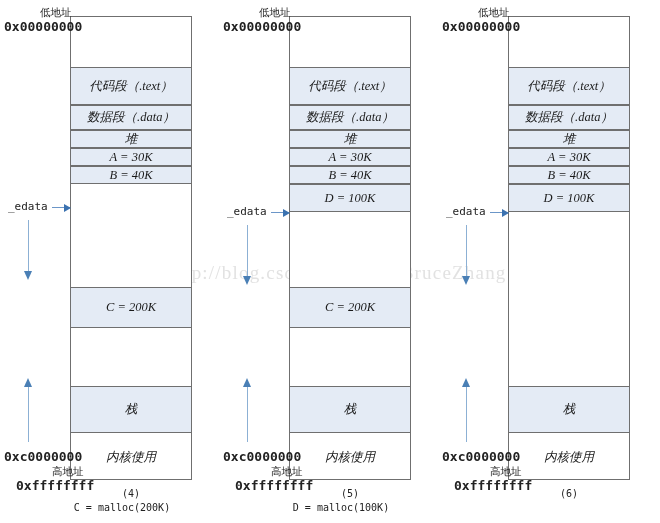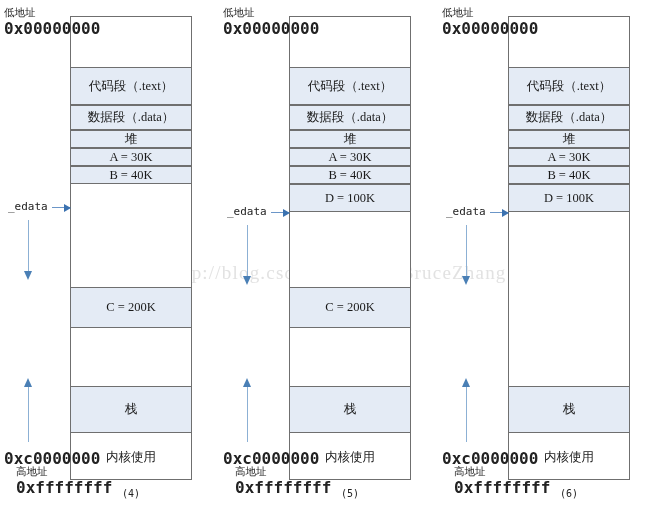--- a/index.html
+++ b/index.html
@@ -42,20 +42,21 @@
     z-index:3;
   }
   .seg{
     position:absolute;
     left:0;width:100%;
     box-sizing:border-box;
     display:flex;align-items:center;justify-content:center;
     font-size:12.5px;
     color:#1a1a1a;
     white-space:nowrap;
+    font-style:italic;
   }
   .seg.filled{
     background:#e4ebf5;
     border-top:1px solid #6f6f6f;
     border-bottom:1px solid #6f6f6f;
   }
   .seg.plain{
     background:transparent;
     text-align:right;
   }
@@ -65,24 +66,25 @@
     position:absolute;
     z-index:4;
     white-space:nowrap;
     line-height:1.25;
   }
   .addr-cn{
     font-family:"Liberation Serif", serif;
     font-size:10.5px;
     color:#222;
     display:block;
+    margin-left:36px;
   }
   .addr-hex{
     font-family:"DejaVu Sans Mono", monospace;
-    font-size:16px;
+    font-size:13px;
     font-weight:bold;
     color:#222;
     display:block;
   }
   .low-addr{left:4px;top:6px;}
   .mid-addr{left:4px;top:449px;text-align:center;}
   .high-addr{left:16px;top:465px;}
 
   .edata-label{
     position:absolute;
@@ -200,20 +202,21 @@
         <div class="arrow-v up" style="left: 28px; top: 386px; height: 56px;"></div>
         <div class="addr-label mid-addr">
           <span class="addr-hex">0xc0000000</span>
         </div>
         <div class="addr-label high-addr">
           <span class="addr-cn">高地址</span>
           <span class="addr-hex">0xffffffff</span>
         </div>
         <div class="caption">
           <span class="cap-num">(4)</span>
+          <span class="cap-txt">C = malloc(200K)</span>
         </div>
       </div>
       <div class="column col1">
         <div class="addr-label low-addr">
           <span class="addr-cn">低地址</span>
           <span class="addr-hex">0x00000000</span>
         </div>
         <div class="mem-box">
           <div class="seg plain" style="top: 0px; height: 50px;">
             <span></span>
@@ -258,20 +261,21 @@
         <div class="arrow-v up" style="left: 28px; top: 386px; height: 56px;"></div>
         <div class="addr-label mid-addr">
           <span class="addr-hex">0xc0000000</span>
         </div>
         <div class="addr-label high-addr">
           <span class="addr-cn">高地址</span>
           <span class="addr-hex">0xffffffff</span>
         </div>
         <div class="caption">
           <span class="cap-num">(5)</span>
+          <span class="cap-txt">D = malloc(100K)</span>
         </div>
       </div>
       <div class="column col2">
         <div class="addr-label low-addr">
           <span class="addr-cn">低地址</span>
           <span class="addr-hex">0x00000000</span>
         </div>
         <div class="mem-box">
           <div class="seg plain" style="top: 0px; height: 50px;">
             <span></span>

